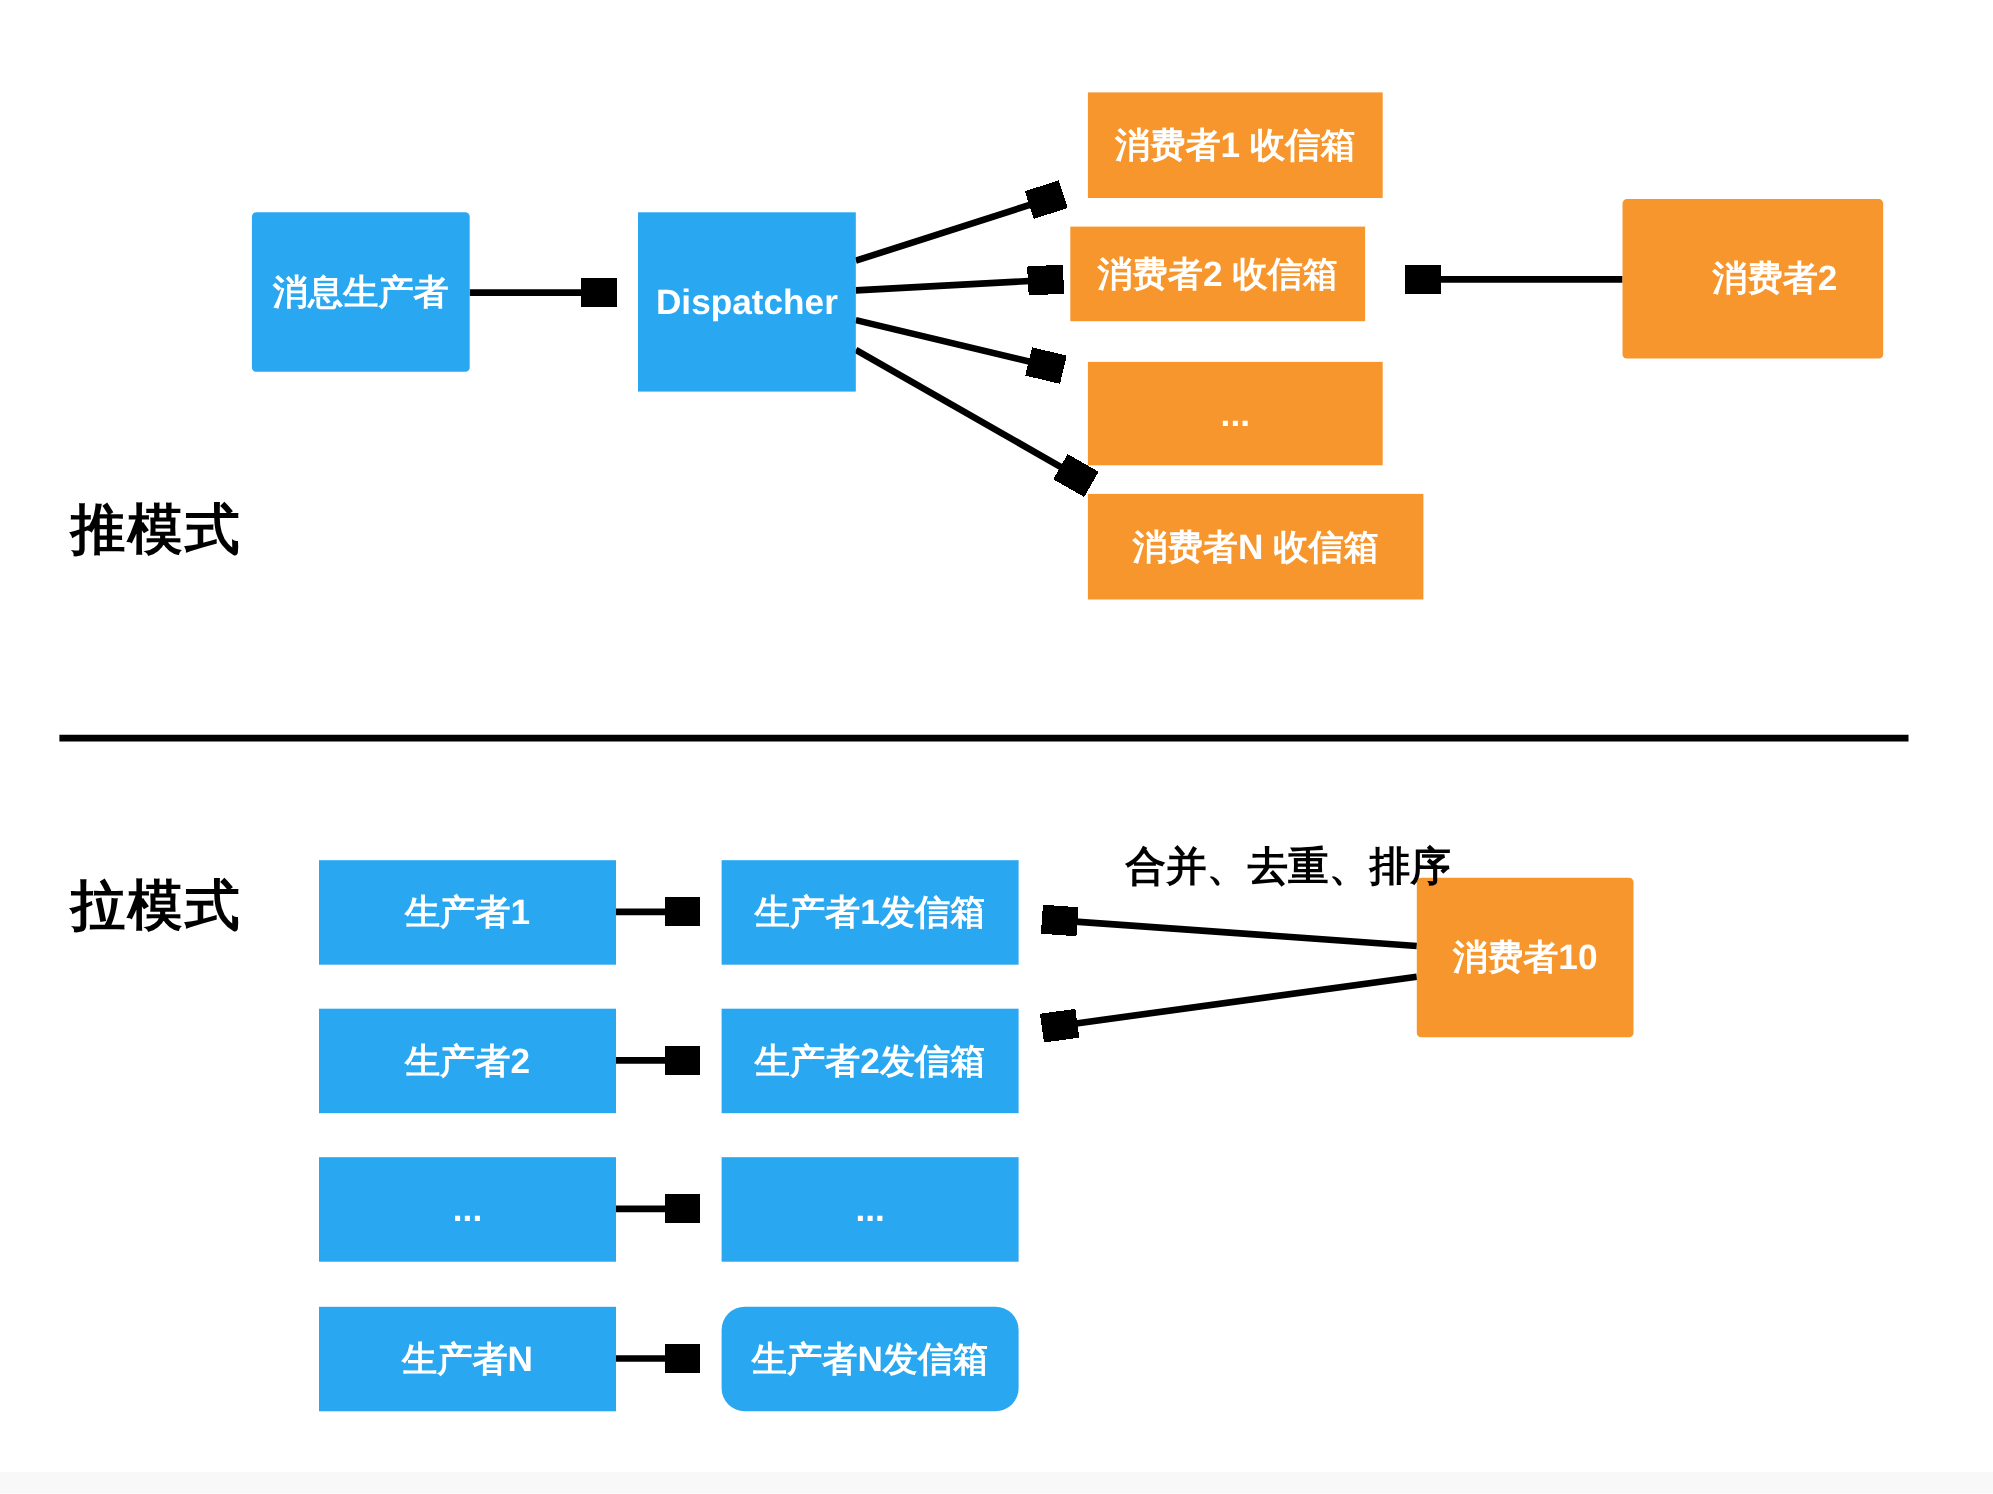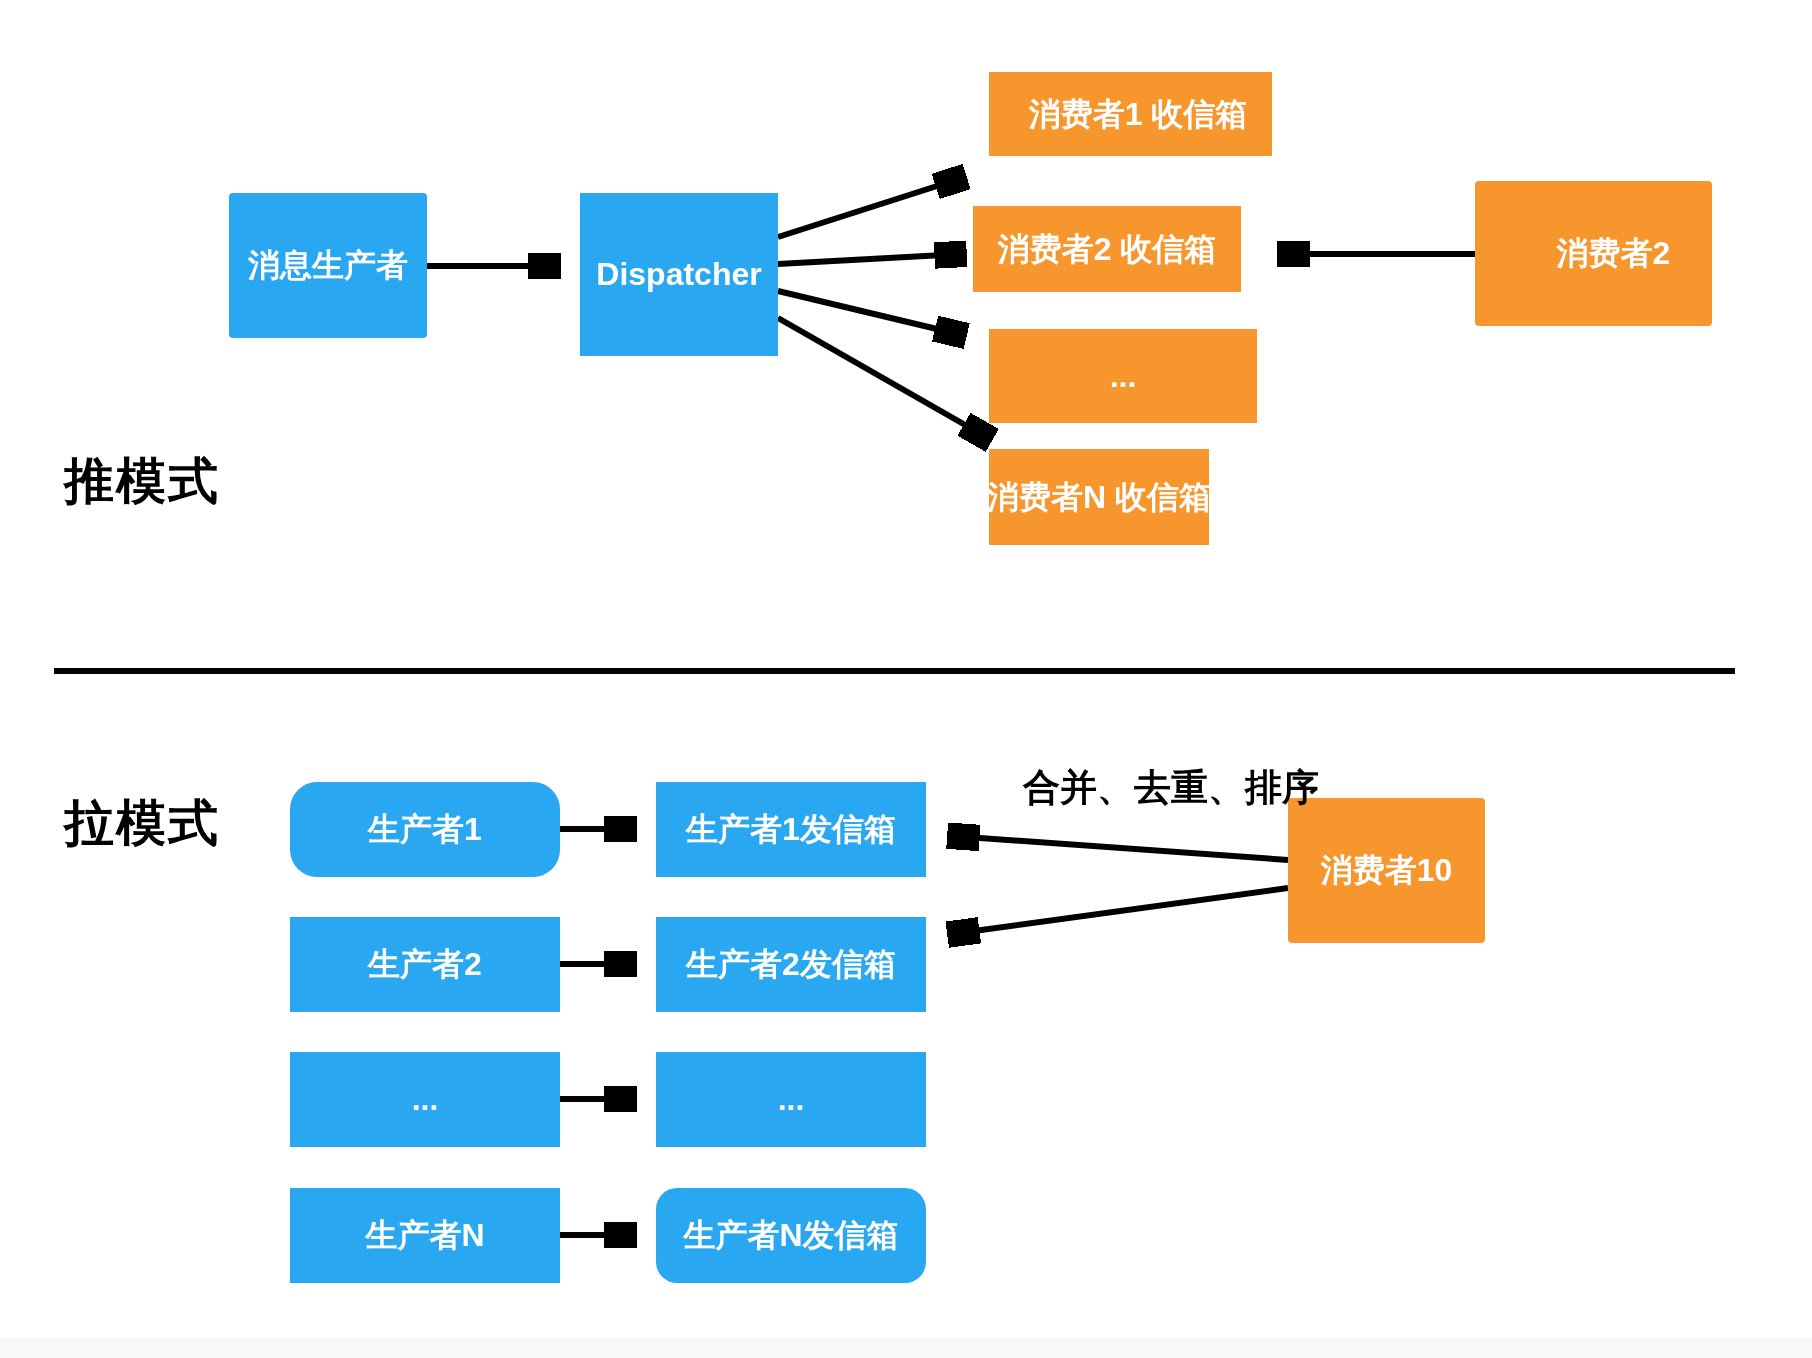--- a/index.html
+++ b/index.html
@@ -79,33 +79,33 @@
     <line x1="1288" y1="860" x2="952" y2="836" marker-end="url(#ah)"></line>
     <line x1="1288" y1="888" x2="952" y2="934" marker-end="url(#ah)"></line>
   </svg>
 
   <div class="section-label" style="left:64px;top:448px;">推模式</div>
 
   <div class="node blue rounded" style="left:229px;top:193px;width:198px;height:145px;">消息生产者</div>
 
   <div class="node blue" style="left:580px;top:193px;width:198px;height:163px;">Dispatcher</div>
 
-  <div class="node orange" style="left:989px;top:72px;width:268px;height:84px;padding-left:15px;">消费者1 收信箱</div>
+  <div class="node orange" style="left:989px;top:84px;width:268px;height:96px;">消费者1 收信箱</div>
 
   <div class="node orange" style="left:973px;top:206px;width:268px;height:86px;">消费者2 收信箱</div>
 
   <div class="node orange" style="left:989px;top:329px;width:268px;height:94px;">...</div>
 
-  <div class="node orange" style="left:989px;top:449px;width:220px;height:96px;">消费者N 收信箱</div>
+  <div class="node orange" style="left:989px;top:449px;width:305px;height:96px;">消费者N 收信箱</div>
 
   <div class="node orange rounded" style="left:1475px;top:181px;width:197px;height:145px;padding-left:40px;">消费者2</div>
 
   <div class="section-label" style="left:64px;top:790px;">拉模式</div>
 
-  <div class="node blue" style="left:290px;top:782px;width:270px;height:95px;border-radius:27px;">生产者1</div>
+  <div class="node blue" style="left:290px;top:782px;width:270px;height:95px;">生产者1</div>
 
   <div class="node blue" style="left:290px;top:917px;width:270px;height:95px;">生产者2</div>
 
   <div class="node blue" style="left:290px;top:1052px;width:270px;height:95px;">...</div>
 
   <div class="node blue" style="left:290px;top:1188px;width:270px;height:95px;">生产者N</div>
 
   <div class="node blue" style="left:656px;top:782px;width:270px;height:95px;">生产者1发信箱</div>
 
   <div class="node blue" style="left:656px;top:917px;width:270px;height:95px;">生产者2发信箱</div>

